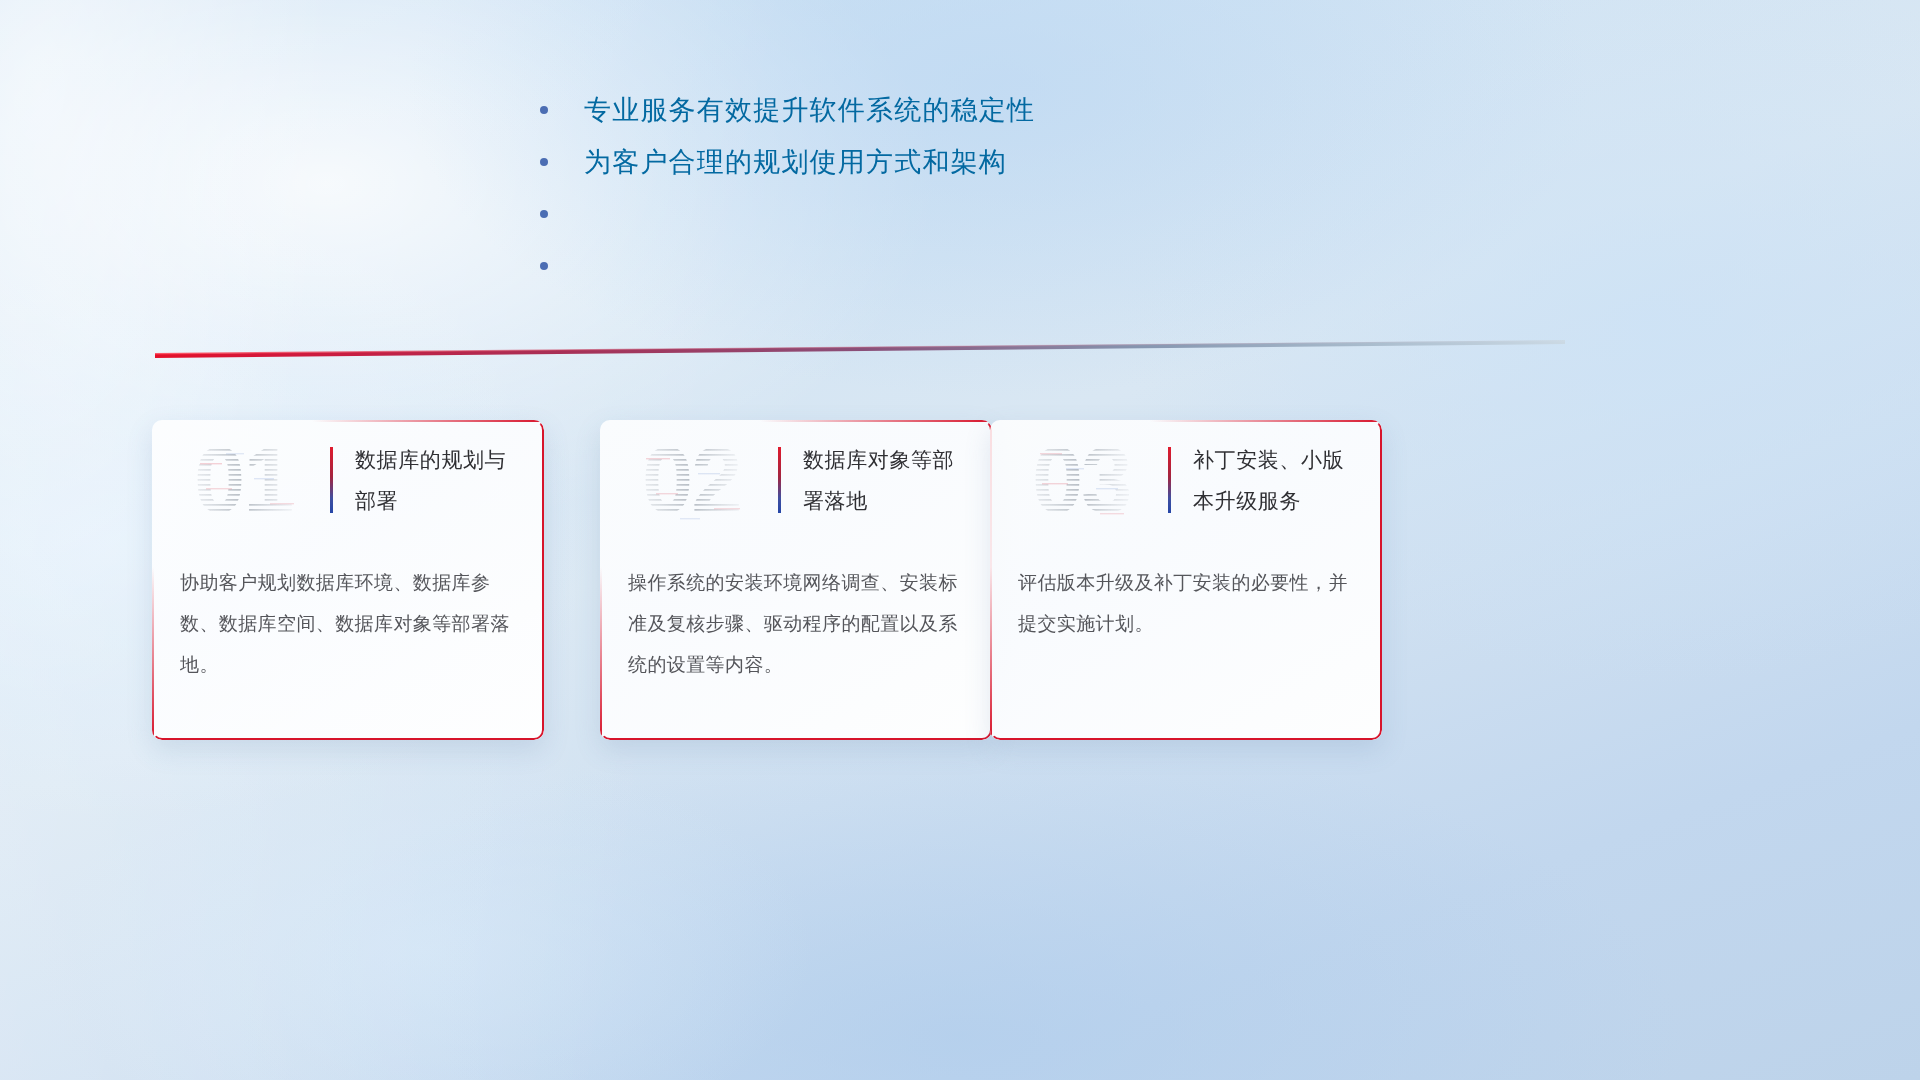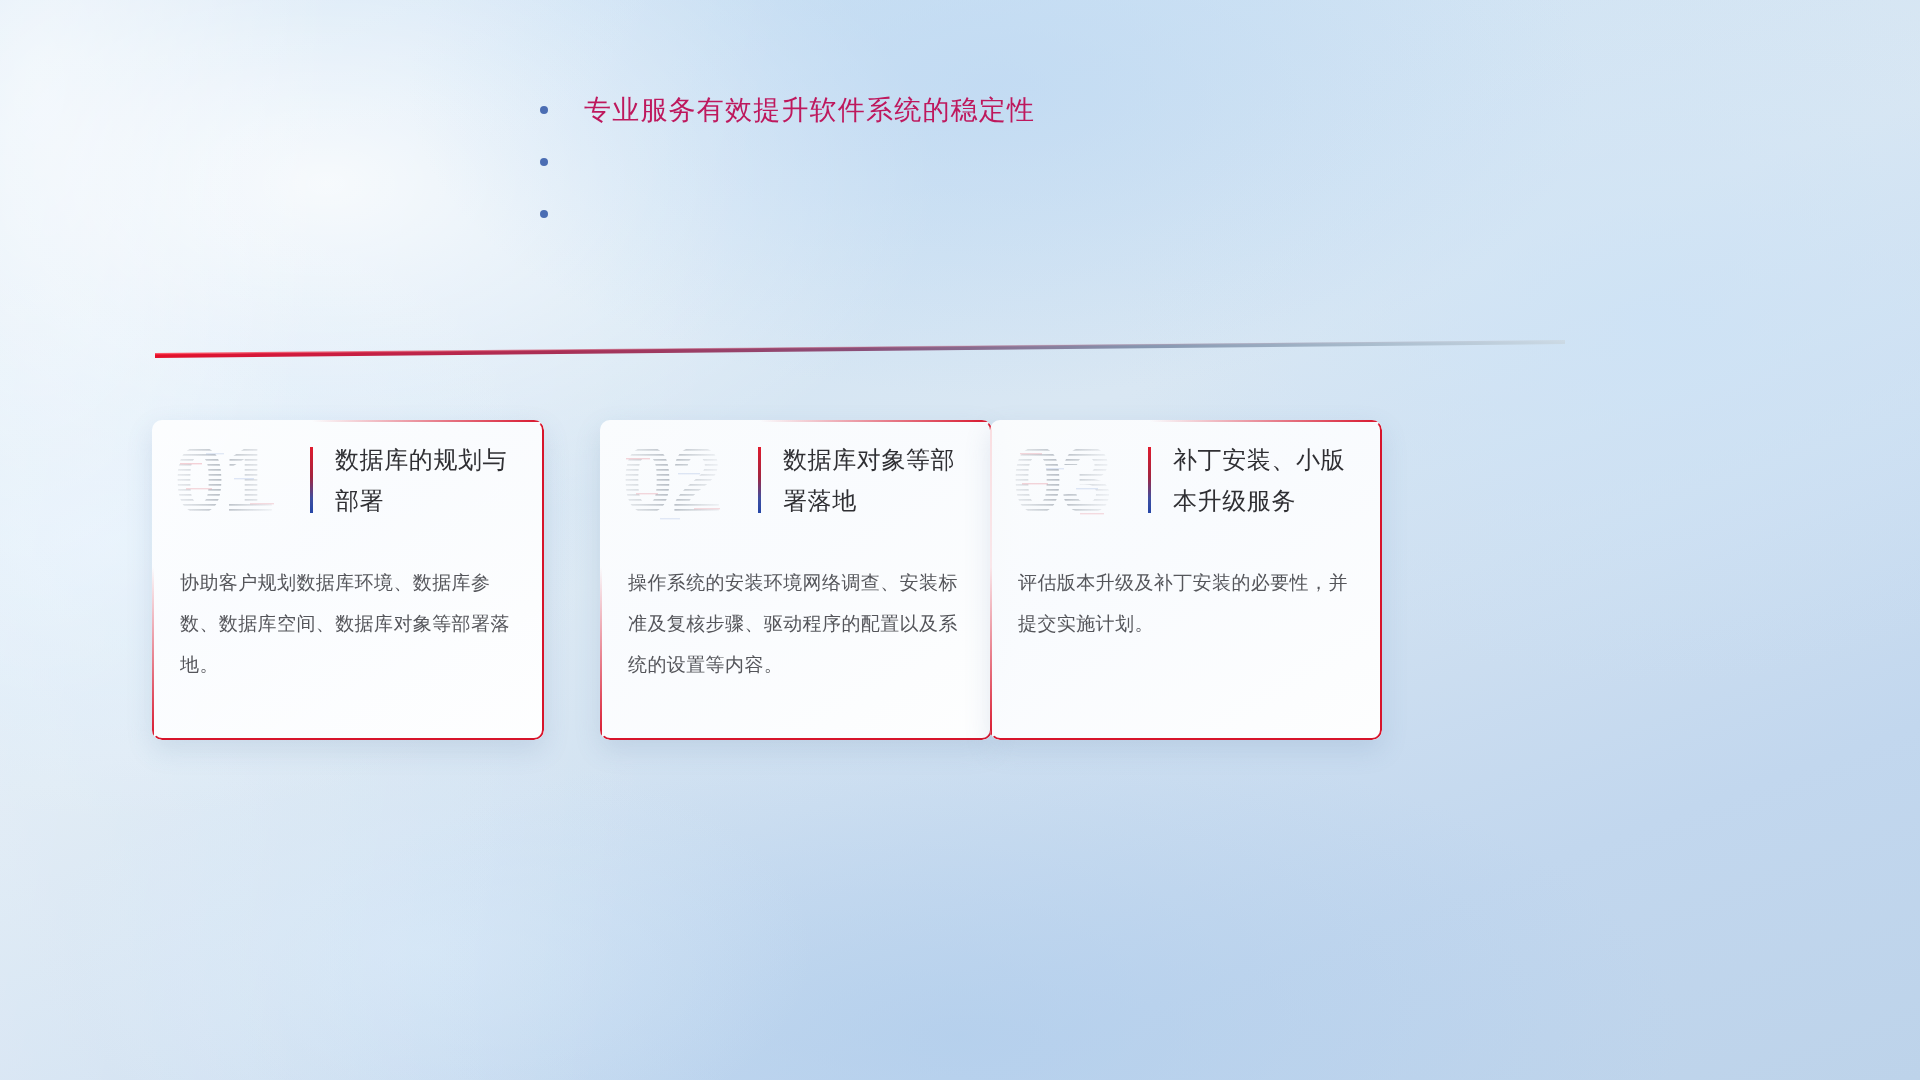--- a/index.html
+++ b/index.html
@@ -27,21 +27,21 @@
   #bullets { position:absolute; left:540px; top:88px; z-index:3; }
   .bullet-row { display:flex; align-items:flex-start; height:52px; }
   .bullet-dot {
     width:8px; height:8px; border-radius:50%;
     background:#4b6db3; margin-top:18px; flex:none;
   }
   .bullet-text {
     margin-left:36px;
     font-size:27px;
     line-height:44px;
-    color:#be185d;
+    color:#0369a1;
     letter-spacing:1.2px;
     font-weight:400;
     white-space:nowrap;
   }
 
   
   #divider { position:absolute; left:155px; top:340px; width:1410px; height:22px; z-index:3; }
 
   
   #cards { position:absolute; left:0; top:420px; width:1920px; height:340px; z-index:3; }
@@ -74,30 +74,31 @@
     background:linear-gradient(180deg, rgba(215,20,43,0) 0%, #d7142b 100%);
   }
   .c1 { left:152px; }
   .c2 { left:600px; }
   .c3 { left:990px; }
 
   .card-head {
     position:relative;
     height:120px;
     display:flex; align-items:center;
-    padding:0 18px 0 20px;
+    padding:0 18px 0 34px;
+    margin-left:6px;
   }
   .num-wrap { position:relative; width:130px; height:96px; flex:none; }
   .num-wrap svg { position:absolute; left:0; top:0; }
   .vbar {
     width:3px; height:66px; flex:none; margin:0 22px 0 8px;
     background:linear-gradient(180deg,#e01b2e 0%, #a4243f 45%, #3f4fa0 78%, #2546a8 100%);
   }
   .card-title {
-    font-size:24px;
+    font-size:21px;
     line-height:41px;
     color:#2f2f33;
     letter-spacing:.6px;
     font-weight:400;
     flex:1;
   }
   .card-body {
     padding:22px 30px 0 28px;
     font-size:19px;
     line-height:41px;
@@ -117,20 +118,24 @@
   <div class="bglayer b6"></div>
   <div class="bglayer b7"></div>
   <div class="bglayer b8"></div>
   <div class="bglayer b9"></div>
 </div>
 
 <div id="bullets">
   <div class="bullet-row">
     <span class="bullet-dot"></span>
     <span class="bullet-text">专业服务有效提升软件系统的稳定性</span>
+  </div>
+  <div class="bullet-row">
+    <span class="bullet-dot"></span>
+    <span class="bullet-text">为客户合理的规划使用方式和架构</span>
   </div>
   <div class="bullet-row">
     <span class="bullet-dot"></span>
   </div>
   <div class="bullet-row">
     <span class="bullet-dot"></span>
   </div>
 </div>
 
 <div id="divider">

